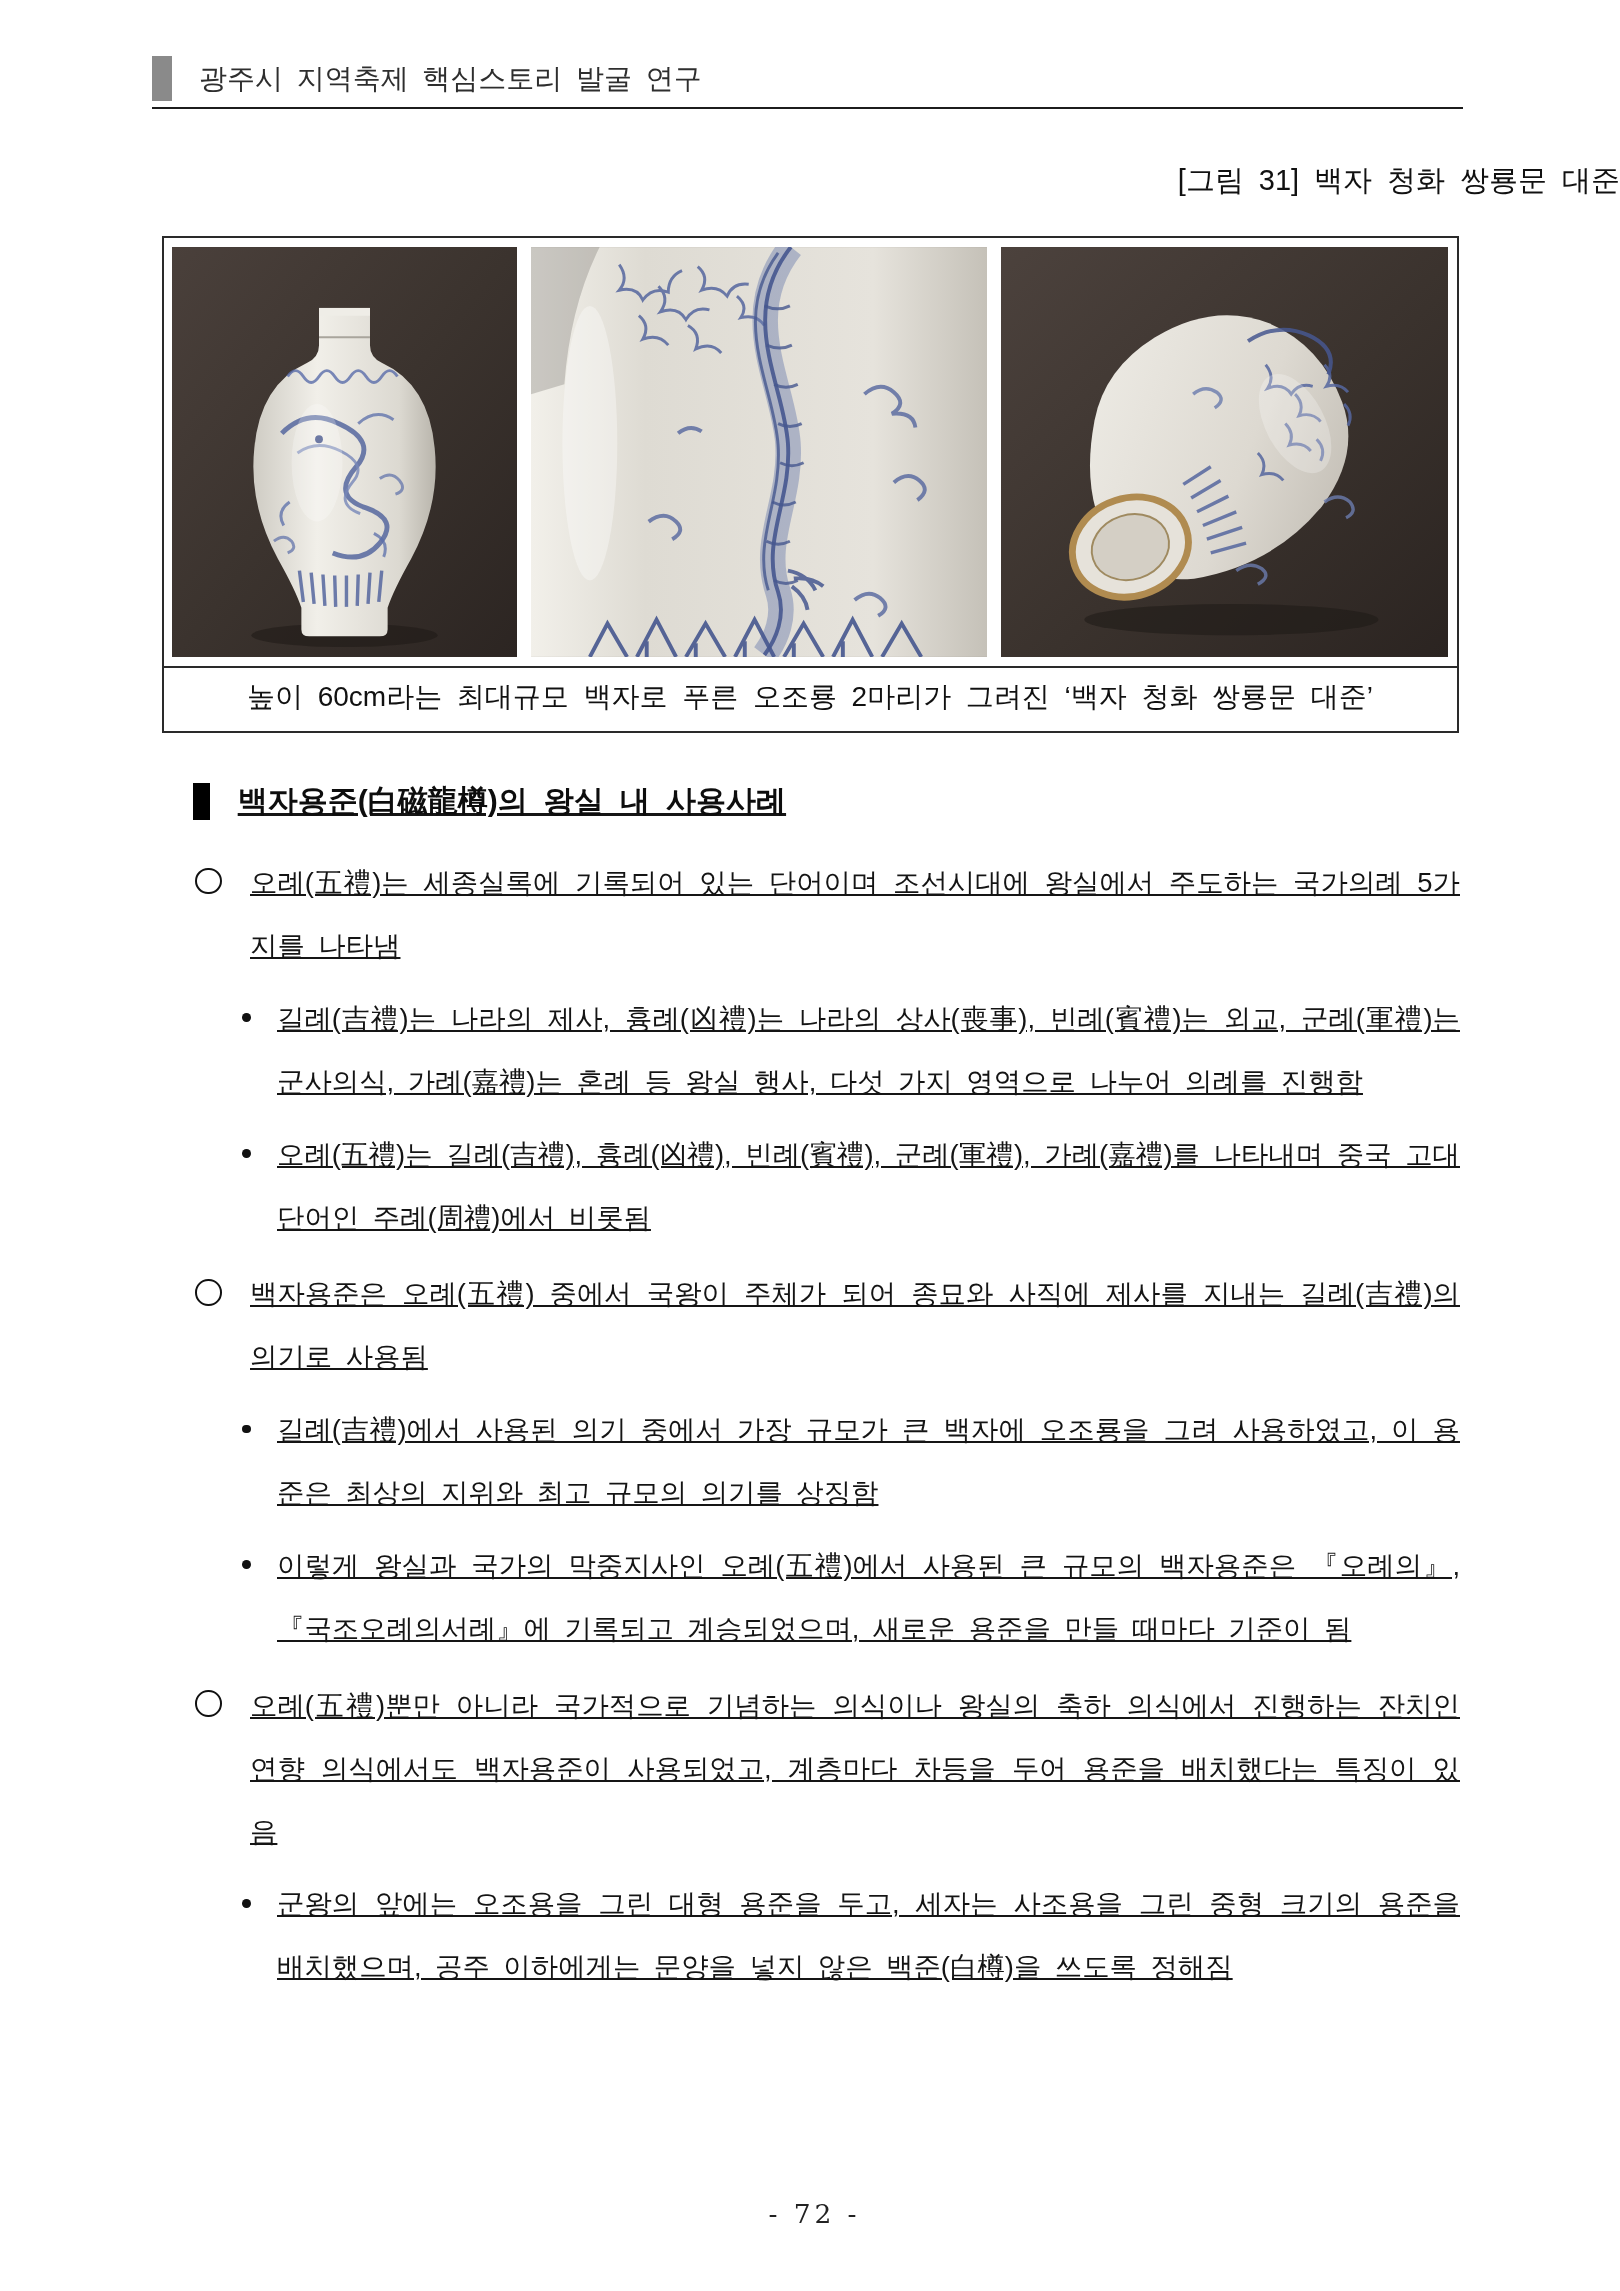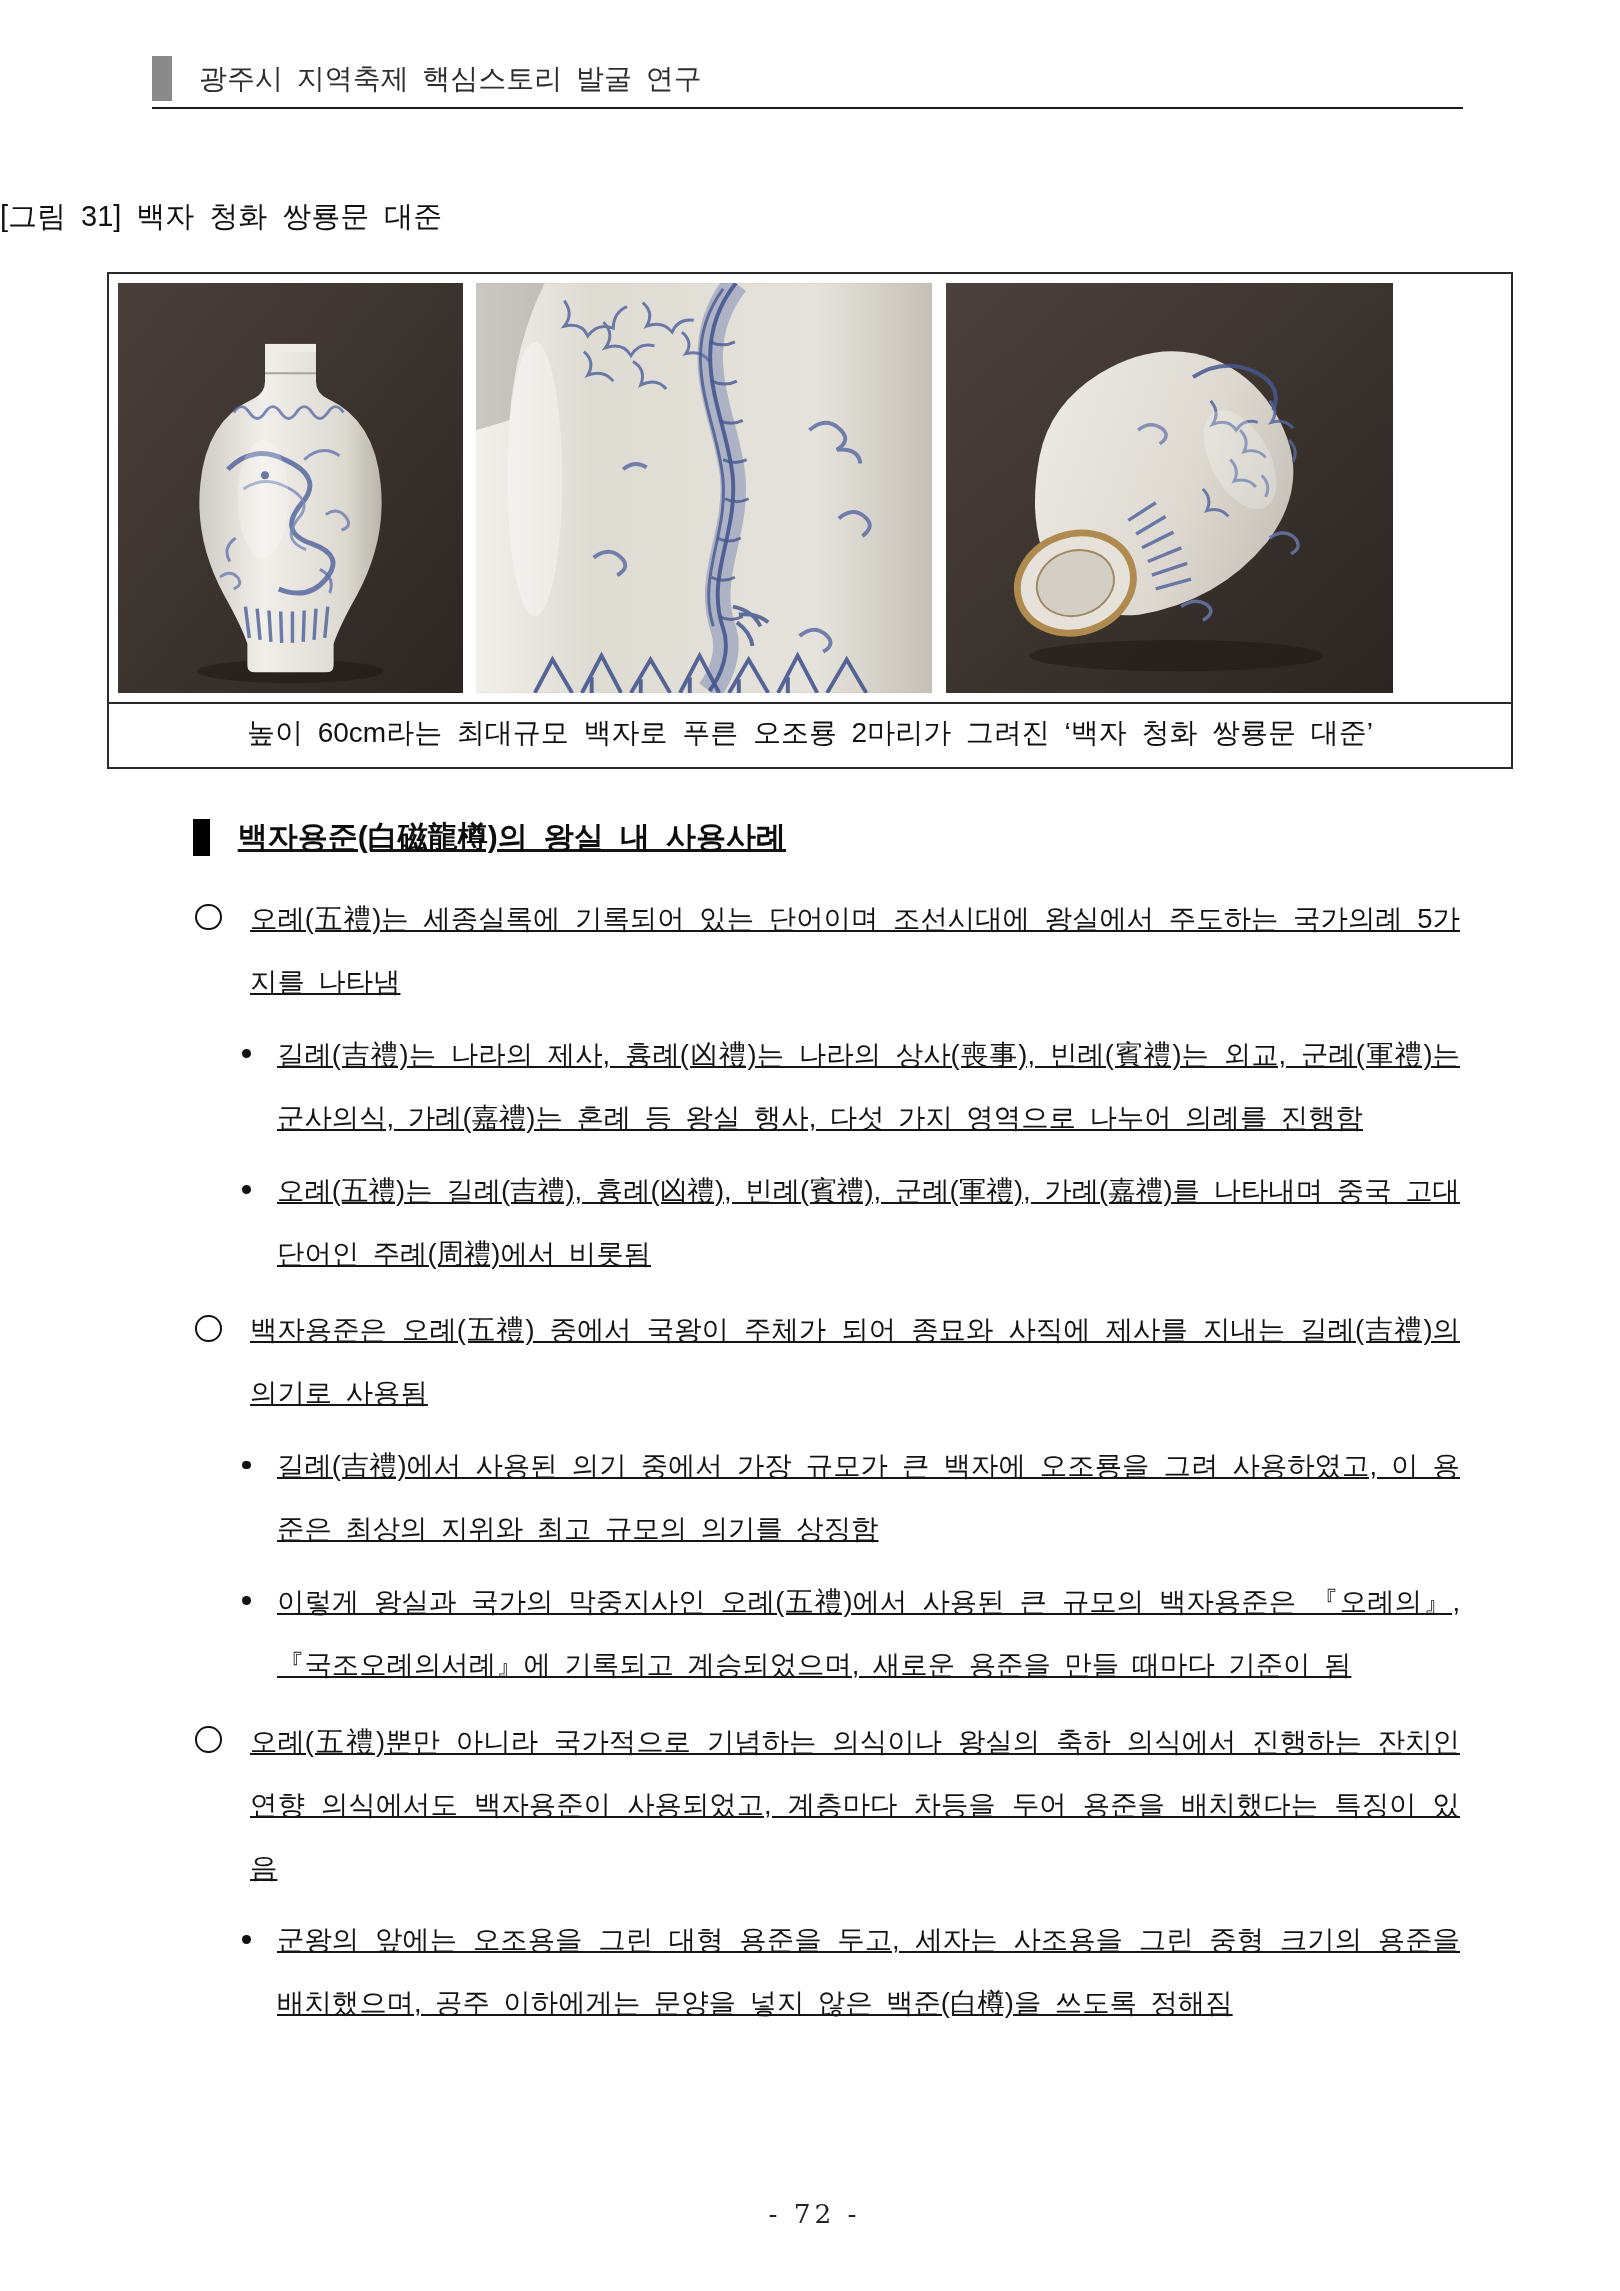--- a/index.html
+++ b/index.html
@@ -29,28 +29,29 @@
   }
   .header-title {
     font-size: 28px;
     color: #2e2e2e;
     word-spacing: 5.9px;
     letter-spacing: 0px;
   }
 
   
   .figure-title {
-    margin-top: 88px;
-    text-align: left;
+    margin-top: 52px;
+    text-align: right;
     font-size: 29px;
     color: #111;
     word-spacing: 6.9px;
+    padding-left: 44px;
   }
   .figure-box {
-    width: 1406px;
+    width: 1297px;
     margin: 35px auto 0 auto;
     border: 2px solid #2a2a2a;
     box-sizing: border-box;
     background: #fff;
   }
   .photos {
     display: flex;
     gap: 13.7px;
     padding: 8.8px;
   }

